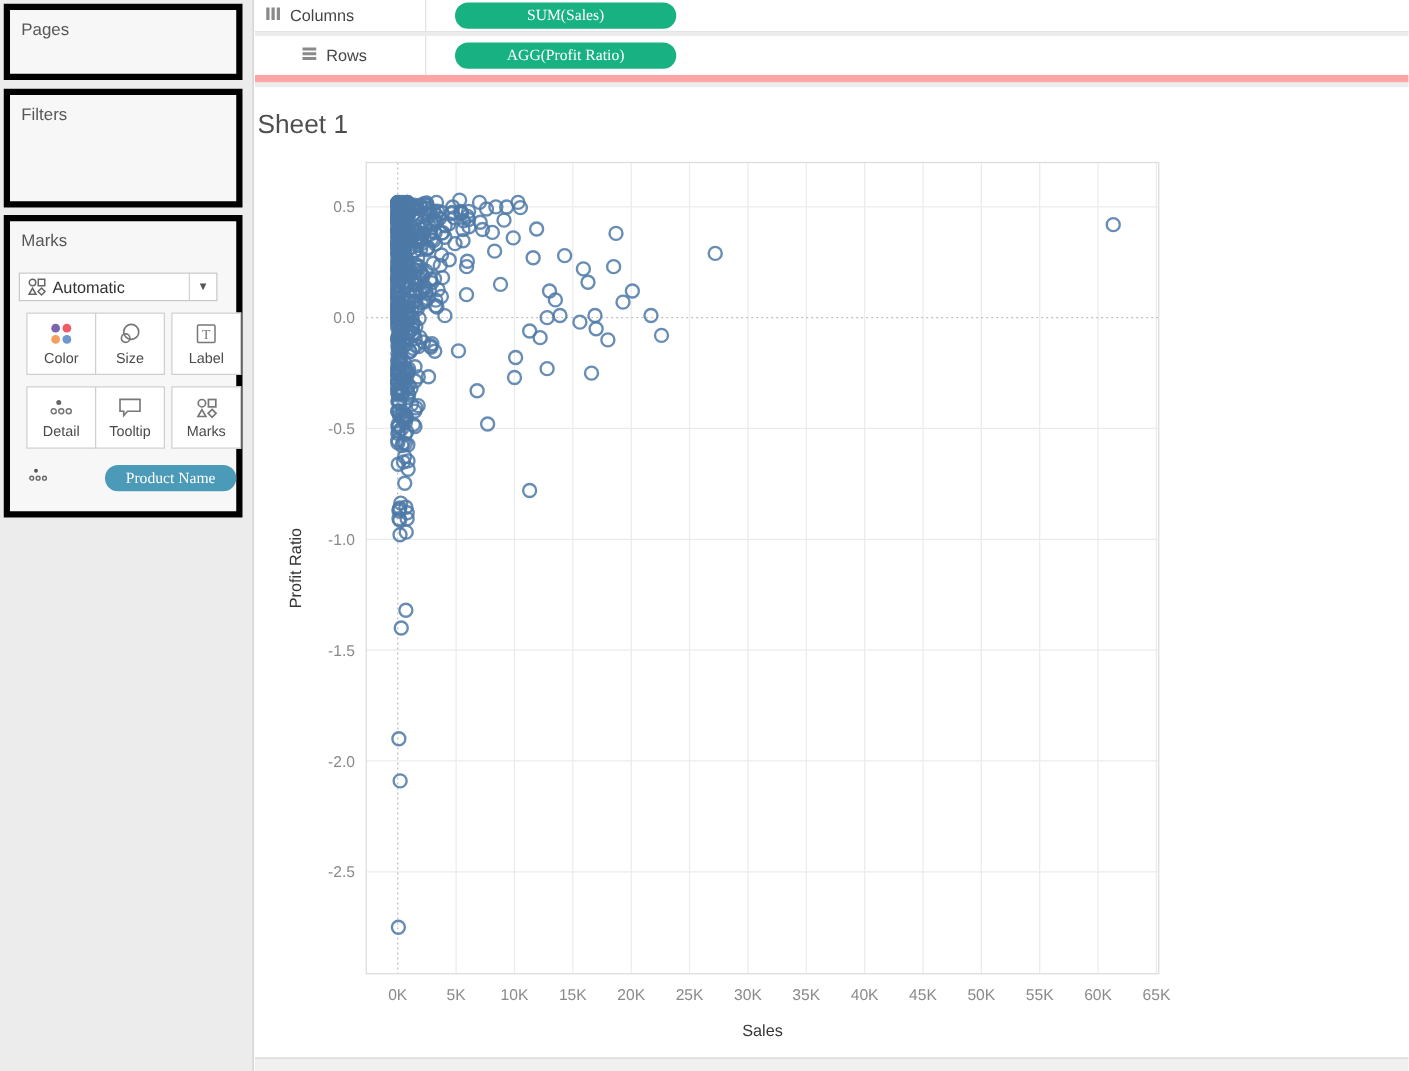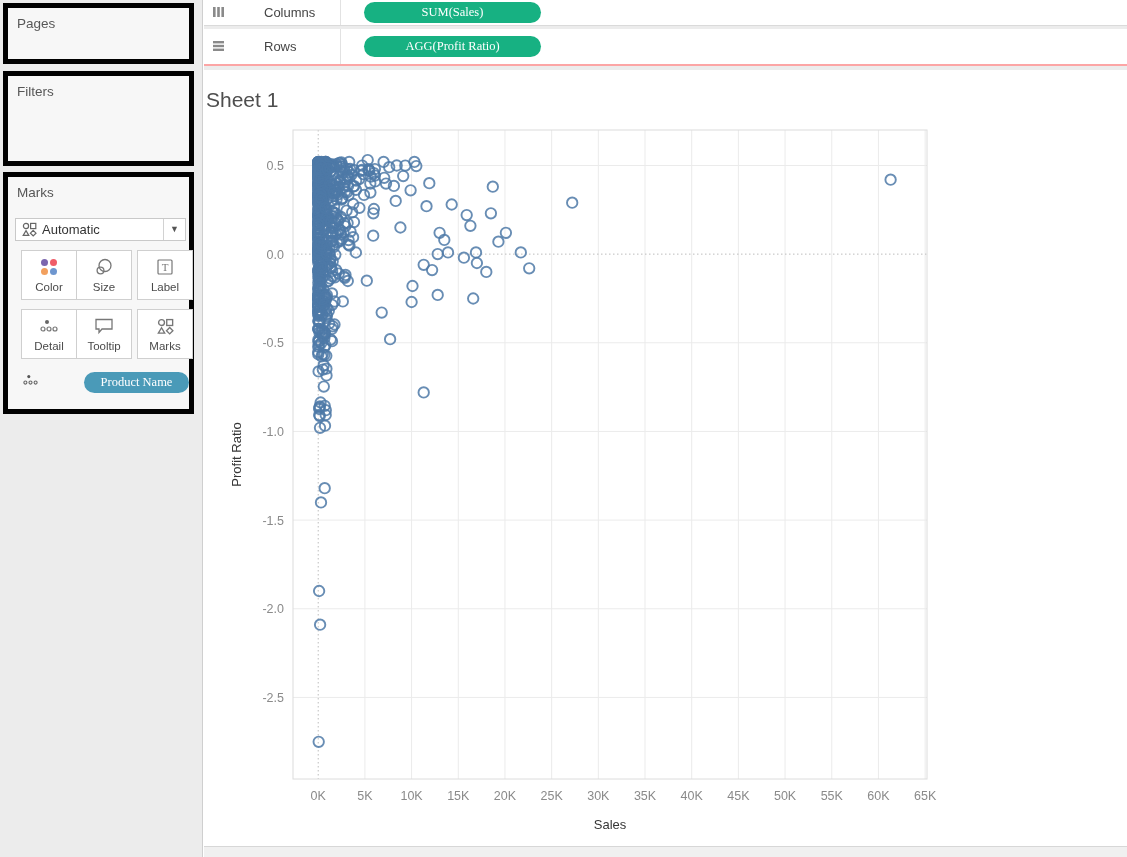--- a/index.html
+++ b/index.html
@@ -10,21 +10,21 @@
   .left-panel{position:absolute;left:0;top:0;width:203px;height:857px;
               background:#ececec;border-right:1px solid #cfcfcf;box-sizing:border-box;}
   .card{position:absolute;left:3px;width:191px;background:#f7f7f7;
         border:5px solid #000000;box-sizing:border-box;}
   .card-label{font-size:13.5px;color:#575757;padding:8px 0 0 9px;}
   .card.pages{top:3px;height:61px;}
   .card.filters{top:71px;height:95px;}
   .card.marks{top:172px;height:242px;}
 
   
-  .marktype{position:absolute;left:7px;top:41px;width:171px;height:23px;background:#fff;
+  .marktype{position:absolute;left:7px;top:41px;width:159px;height:23px;background:#fff;
             border:1px solid #c9c9c9;box-sizing:border-box;display:flex;align-items:center;cursor:pointer;}
   .marktype .mt-label{font-size:13px;color:#333;flex:1;margin-left:5px;}
   .caret-box{width:21px;height:100%;border-left:1px solid #d2d2d2;display:flex;
              align-items:center;justify-content:center;}
   .caret{font-size:9px;color:#555;line-height:1;}
 
   
   .mk-btn{position:absolute;width:56px;height:50px;background:#fff;border:1px solid #cfcfcf;
           box-sizing:border-box;text-align:center;cursor:pointer;}
   .mk-btn .mk-icon{display:flex;align-items:center;justify-content:center;height:28px;margin-top:2px;}
@@ -37,23 +37,23 @@
 
   .encoding-row{position:absolute;left:0;top:193px;width:100%;height:24px;
                 display:flex;align-items:center;gap:37px;}
   .enc-icon{margin-left:14px;}
   .pill{height:21px;border-radius:11px;color:#fff;font-size:12.5px;
         display:flex;align-items:center;justify-content:center;cursor:pointer;font-family:Liberation Serif, serif;}
   .dim-pill{width:141px;margin-left:8px;}
 
   
   .shelf{position:absolute;left:204px;right:0;background:#fff;box-sizing:border-box;
-         display:flex;align-items:center;gap:32px;}
+         display:flex;align-items:center;}
   .shelf.columns-row{top:0;height:26px;border-bottom:1px solid #dadada;}
-  .shelf.rows-row{top:29px;height:37px;border-bottom:2px solid #fca5a5;}
+  .shelf.rows-row{top:29px;height:37px;border-bottom:6px solid #fca5a5;padding-left:29px;}
   .shelf-gap1{position:absolute;left:204px;right:0;top:26px;height:3px;background:#ececec;}
   .shelf-gap2{position:absolute;left:204px;right:0;top:66px;height:4px;background:#ececec;}
   .shelf-icon{margin-left:8px;}
   .shelf-label{font-size:13px;color:#454545;margin-left:7px;}
   .shelf-sep{position:absolute;left:136px;top:0;bottom:0;width:1px;background:#e2e2e2;}
   .measure-pill{width:177px;position:absolute;left:160px;}
 
   
   .sheet{position:absolute;left:204px;top:70px;width:923px;height:776px;background:#fff;}
   .sheet-title{position:absolute;left:2px;top:18px;font-size:21px;color:#4e4e4e;font-weight:400;}

